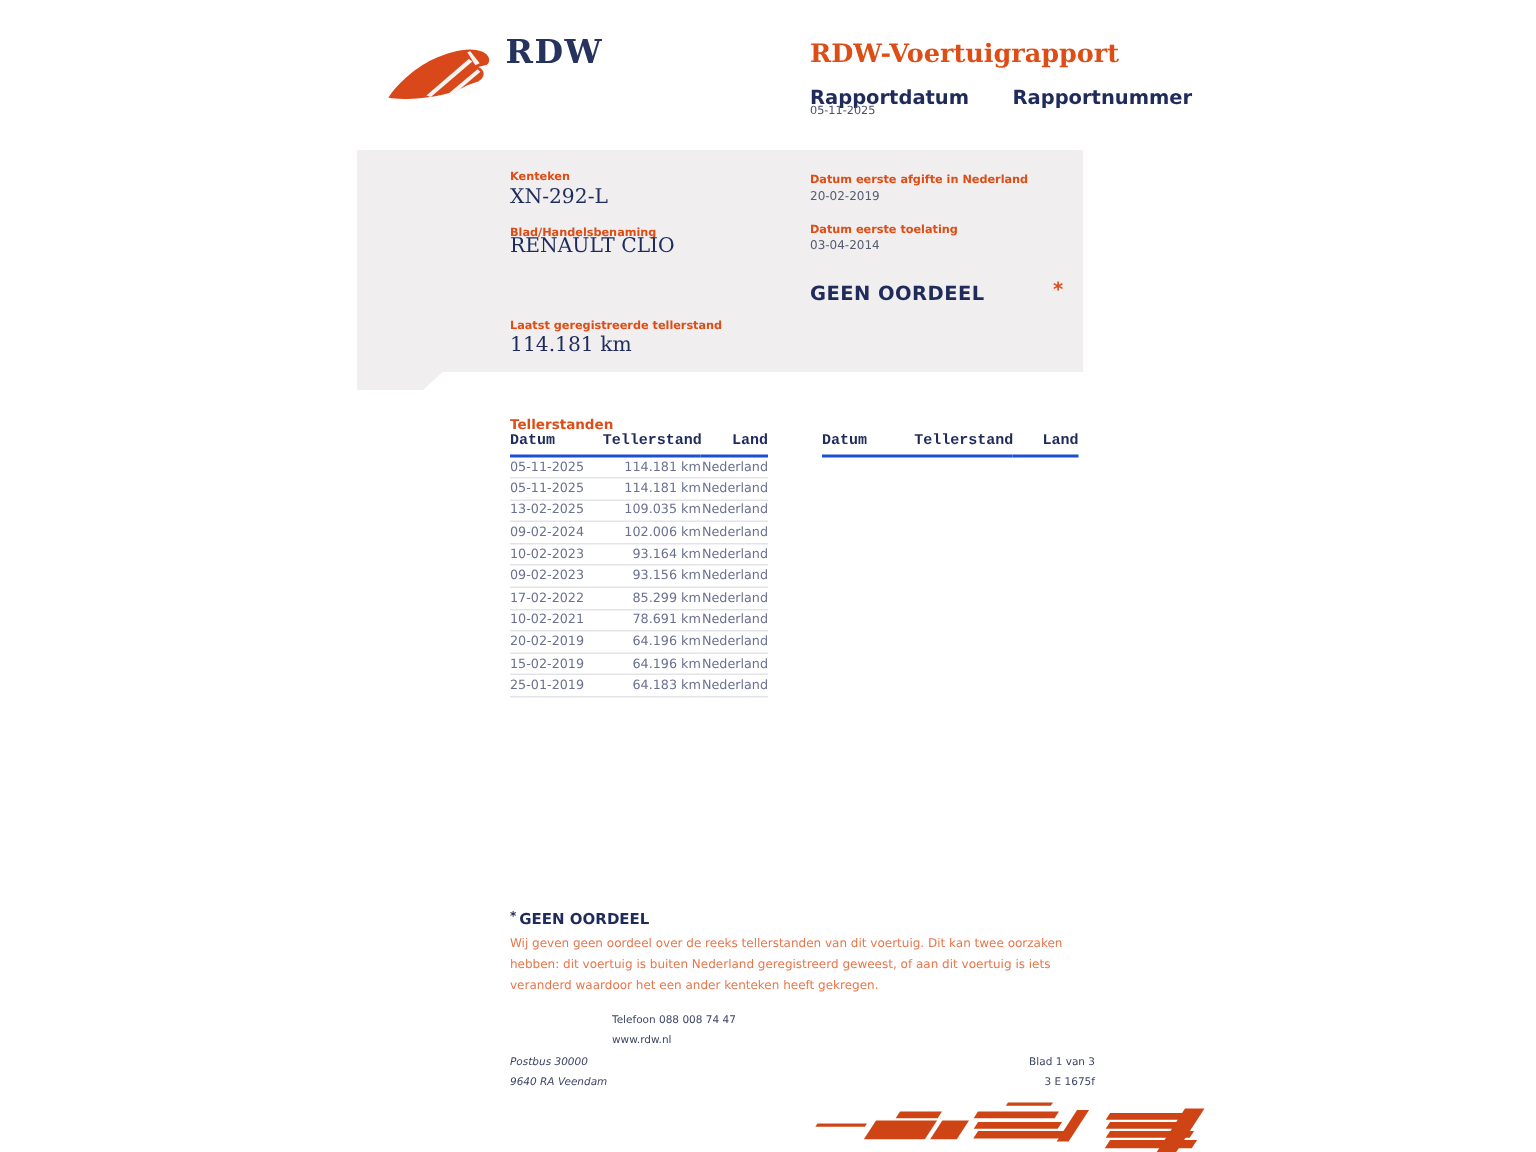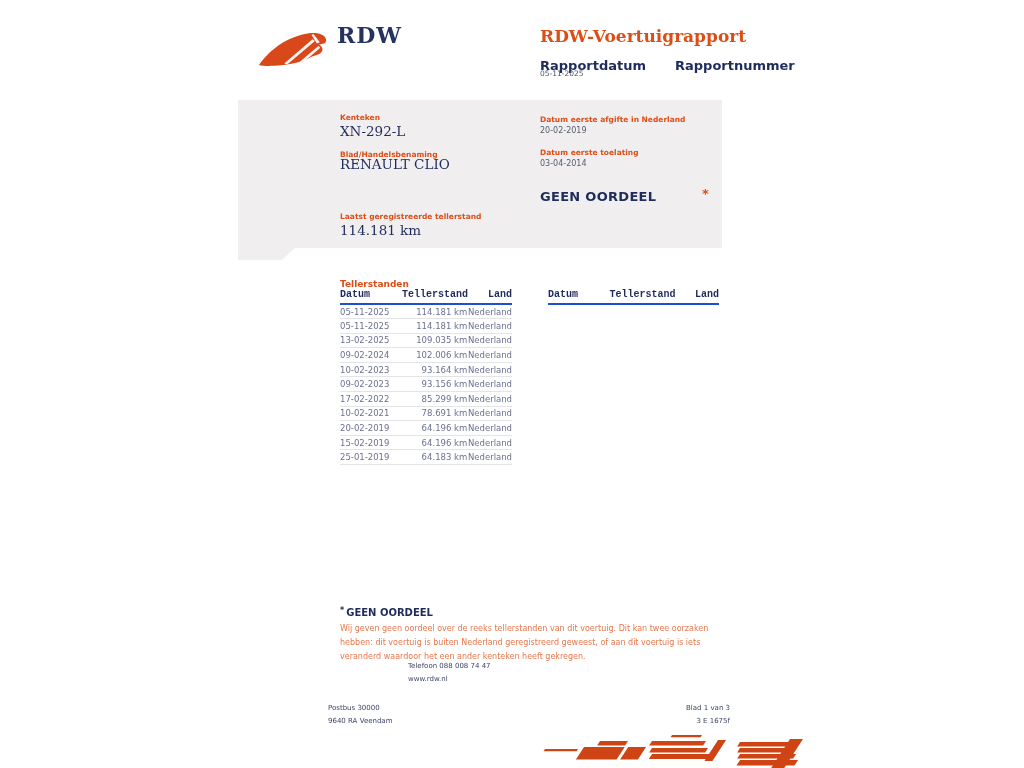--- a/index.html
+++ b/index.html
@@ -61,22 +61,22 @@
   .odo-table td:nth-child(2),.odo-table td:nth-child(3){text-align:right;}
   .odo-table col.c1{width:36%;} .odo-table col.c2{width:38%;} .odo-table col.c3{width:26%;}
 
   
   .footnote-title{left:340px;top:606px;font-size:10px;font-weight:bold;color:var(--navy);}
   .footnote-title .star{font-size:8px;vertical-align:3px;margin-right:2px;}
   .footnote-text{left:340px;top:622px;width:396px;font-size:8px;line-height:14px;color:var(--orange-soft);}
 
   
   .footer-col{font-size:7px;line-height:13px;color:var(--footer-ink);}
-  .footer-address{left:328px;top:702px;}
-  .footer-contact{left:408px;top:660px;}
+  .footer-address{left:340px;top:702px;font-style:italic;}
+  .footer-contact{left:408px;top:674px;}
   .footer-page{left:600px;top:702px;width:130px;text-align:right;}
 
   
   .bottom-deco{left:540px;top:733px;width:266px;height:35px;}
 </style>
 </head>
 <body>
 
 <svg class="abs logo-wing" viewBox="0 0 76 42">
   <path fill="#D9481A" d="M2,37 C7,29 19,17 33,10.5 C45,5 58,2 66,5.5 C71,7.5 72.5,12 69.5,14.5 L63.5,16 C68.5,18 68.5,23 63.5,26 L56,28.5 C49,33 37,36 25,37.3 C15,38.3 6,38.2 2,37 Z"></path>

